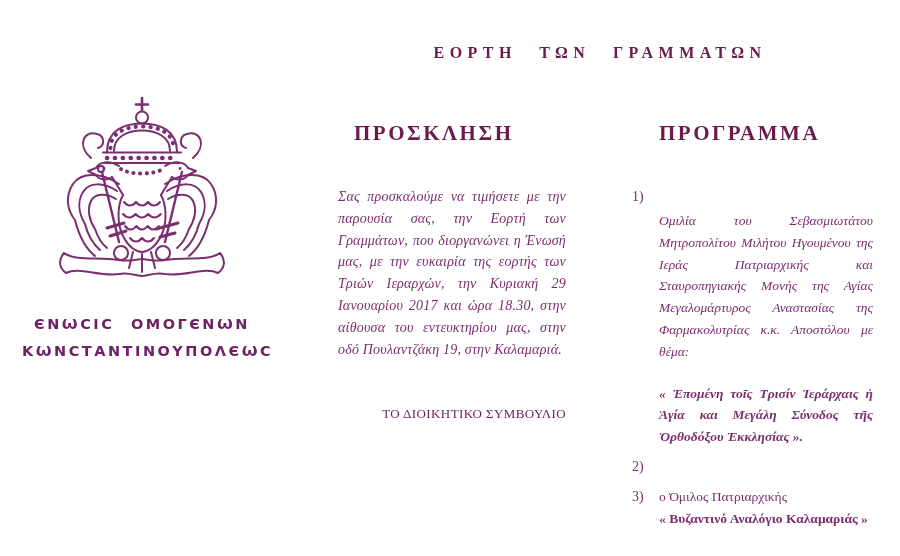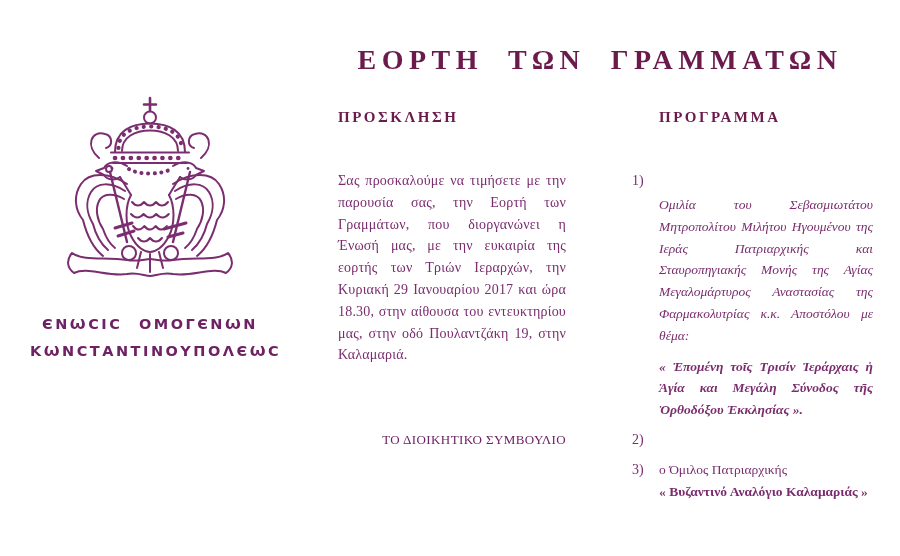--- a/index.html
+++ b/index.html
@@ -6,69 +6,70 @@
   .page{
     position:relative;
     width:900px;height:556px;
     background:#ffffff;
     overflow:hidden;
     font-family:"Liberation Serif", serif;
   }
   .title{
     position:absolute;left:310px;top:44px;width:580px;
     text-align:center;
-    font-weight:bold;font-size:28px;
+    font-weight:bold;font-size:16px;
     letter-spacing:5.5px;word-spacing:13px;
     color:var(--title_heading);
   }
   .heading{
-    margin:0;
-    font-size:15px;font-weight:bold;
+    margin:16px;
+    font-size:21px;font-weight:bold;
     letter-spacing:2.5px;
     line-height:22px;
     color:var(--title_heading);
   }
   
-  .left-col{position:absolute;left:30px;top:0;width:240px;}
+  .left-col{position:absolute;left:22px;top:0;width:240px;}
   .emblem{display:block;margin:96px auto 0;color:var(--emblem);}
   .org{
     margin-top:33px;
     text-align:center;
     font-family:"DejaVu Sans", sans-serif;
     font-weight:bold;
     font-size:14.5px;line-height:27px;
     letter-spacing:2.5px;word-spacing:9px;
     color:var(--org_name);
   }
   
   .mid-col{position:absolute;left:338px;top:106px;width:228px;}
   .invite-text{
     margin:42px 0 8px 0;
     font-size:14px;line-height:21.8px;
     letter-spacing:0.2px;
     text-align:justify;text-align-last:left;
     color:var(--body_text);
+    font-style:italic;
   }
   .signature{
-    margin-top:66px;
+    margin-top:46px;
     text-align:right;
     font-size:13px;letter-spacing:0.4px;
     color:var(--org_name);
   }
   
   .right-col{position:absolute;left:632px;top:106px;width:241px;}
   .right-col .heading{margin-left:27px;}
   .items{margin-top:42px;font-size:13.5px;line-height:21.8px;color:var(--body_text);}
   .item{display:grid;grid-template-columns:27px 1fr;}
   .item + .item{margin-top:8px;}
   .num{font-size:14px;}
   .just{text-align:justify;text-align-last:left;}
   .italic{font-style:italic;margin-top:24px;}
   .quote{
-    margin-top:9px;
+    margin-top:20px;
     font-style:italic;font-weight:bold;
     text-align:justify;text-align-last:left;
   }
   .bold{font-weight:bold;}
 </style>
 </head>
 <body>
 
 <div class="page">
 

